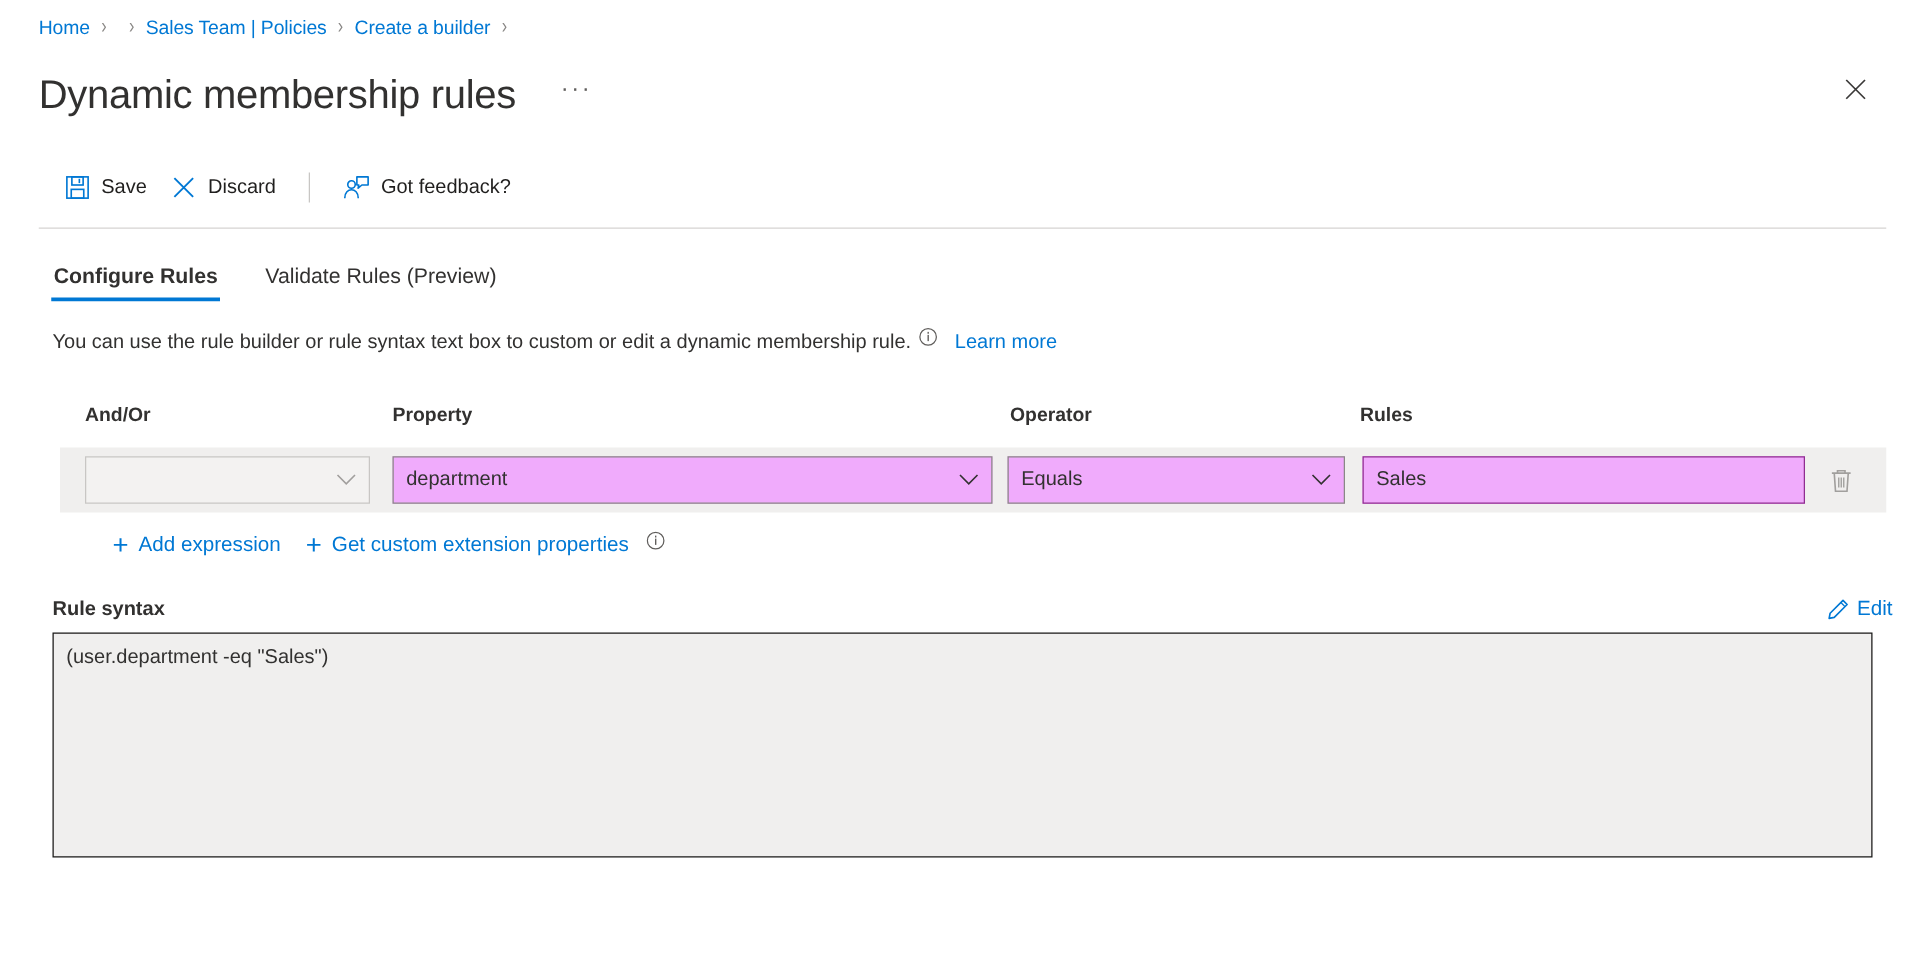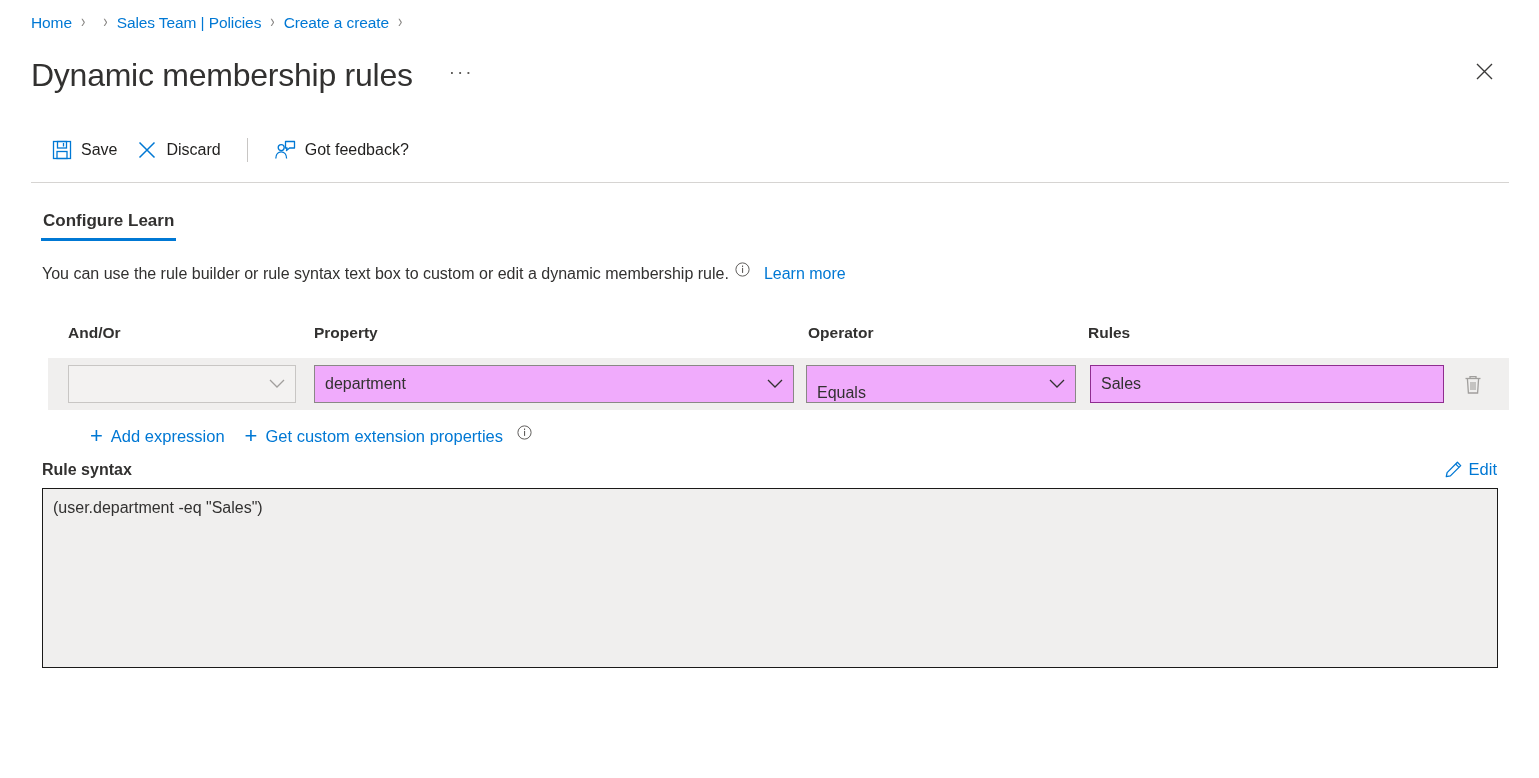--- a/index.html
+++ b/index.html
@@ -211,21 +211,21 @@
   }
   .field .chev {
     position: absolute;
     right: 10px;
     top: 50%;
     transform: translateY(-50%);
     display: flex;
   }
   .f-andor { width: 228px; }
   .f-prop  { width: 480px; margin-left: 18px; }
-  .f-oper  { width: 270px; margin-left: 12px; align-items: flex-end; }
+  .f-oper  { width: 270px; margin-left: 12px; }
   .f-value { width: 354px; margin-left: 14px; }
   .trash-btn {
     width: 34px; height: 34px;
     margin-left: 12px;
     display: flex;
     align-items: center;
     justify-content: center;
     background: transparent;
     border: none;
     cursor: default;
@@ -253,22 +253,22 @@
     font-weight: 300;
     color: #0078d4;
     margin-top: -2px;
   }
 
   
   .syntax-head {
     display: flex;
     align-items: center;
     justify-content: space-between;
-    padding: 0 42px 0 42px;
-    margin-top: 12px;
+    padding: 0 25px 0 42px;
+    margin-top: 30px;
   }
   .syntax-label {
     font-size: 16px;
     font-weight: bold;
     color: #323130;
   }
   .edit-link {
     display: flex;
     align-items: center;
     gap: 7px;
@@ -294,21 +294,21 @@
 </style>
 </head>
 <body>
 
 <nav class="breadcrumb">
   <span class="crumb-link">Home</span>
   <span class="crumb-sep">›</span>
   <span class="crumb-sep">›</span>
   <span class="crumb-link">Sales Team | Policies</span>
   <span class="crumb-sep">›</span>
-  <span class="crumb-link">Create a create</span>
+  <span class="crumb-link">Create a builder</span>
   <span class="crumb-sep">›</span>
 </nav>
 
 <div class="title-row">
   <h1 class="page-title">Dynamic membership rules</h1>
   <span class="title-ellipsis">···</span>
   <button class="close-btn">
     <svg width="17" height="17" viewBox="0 0 17 17">
       <path d="M1 1 L16 16 M16 1 L1 16" stroke="#3b3a39" stroke-width="1.4" fill="none"></path>
     </svg>
@@ -341,21 +341,22 @@
       <path d="M1.8 18.5 C1.8 13.8 4.6 11.8 7.2 11.8 C9.8 11.8 12.6 13.8 12.6 18.5" fill="none" stroke="#0078d4" stroke-width="1.3"></path>
       <path d="M11.5 1.5 L20.5 1.5 L20.5 8 L15.5 8 L12.5 10.6 L13 8 L11.5 8 Z" fill="none" stroke="#0078d4" stroke-width="1.3" stroke-linejoin="round"></path>
     </svg>
     <span class="cmd-label">Got feedback?</span>
   </button>
 </div>
 
 <div class="rule-divider"></div>
 
 <div class="tabs">
-  <button class="tab active">Configure Learn</button>
+  <button class="tab active">Configure Rules</button>
+  <button class="tab">Validate Rules (Preview)</button>
 </div>
 
 <div class="description">
   <span>You can use the rule builder or rule syntax text box to custom or edit a dynamic membership rule.</span>
   <span class="info-icon">
     <svg width="15" height="15" viewBox="0 0 15 15">
       <circle cx="7.5" cy="7.5" r="6.6" fill="none" stroke="#605e5c" stroke-width="1"></circle>
       <rect x="7" y="5.9" width="1.1" height="5" fill="#605e5c"></rect>
       <rect x="7" y="3.5" width="1.1" height="1.5" fill="#605e5c"></rect>
     </svg>

